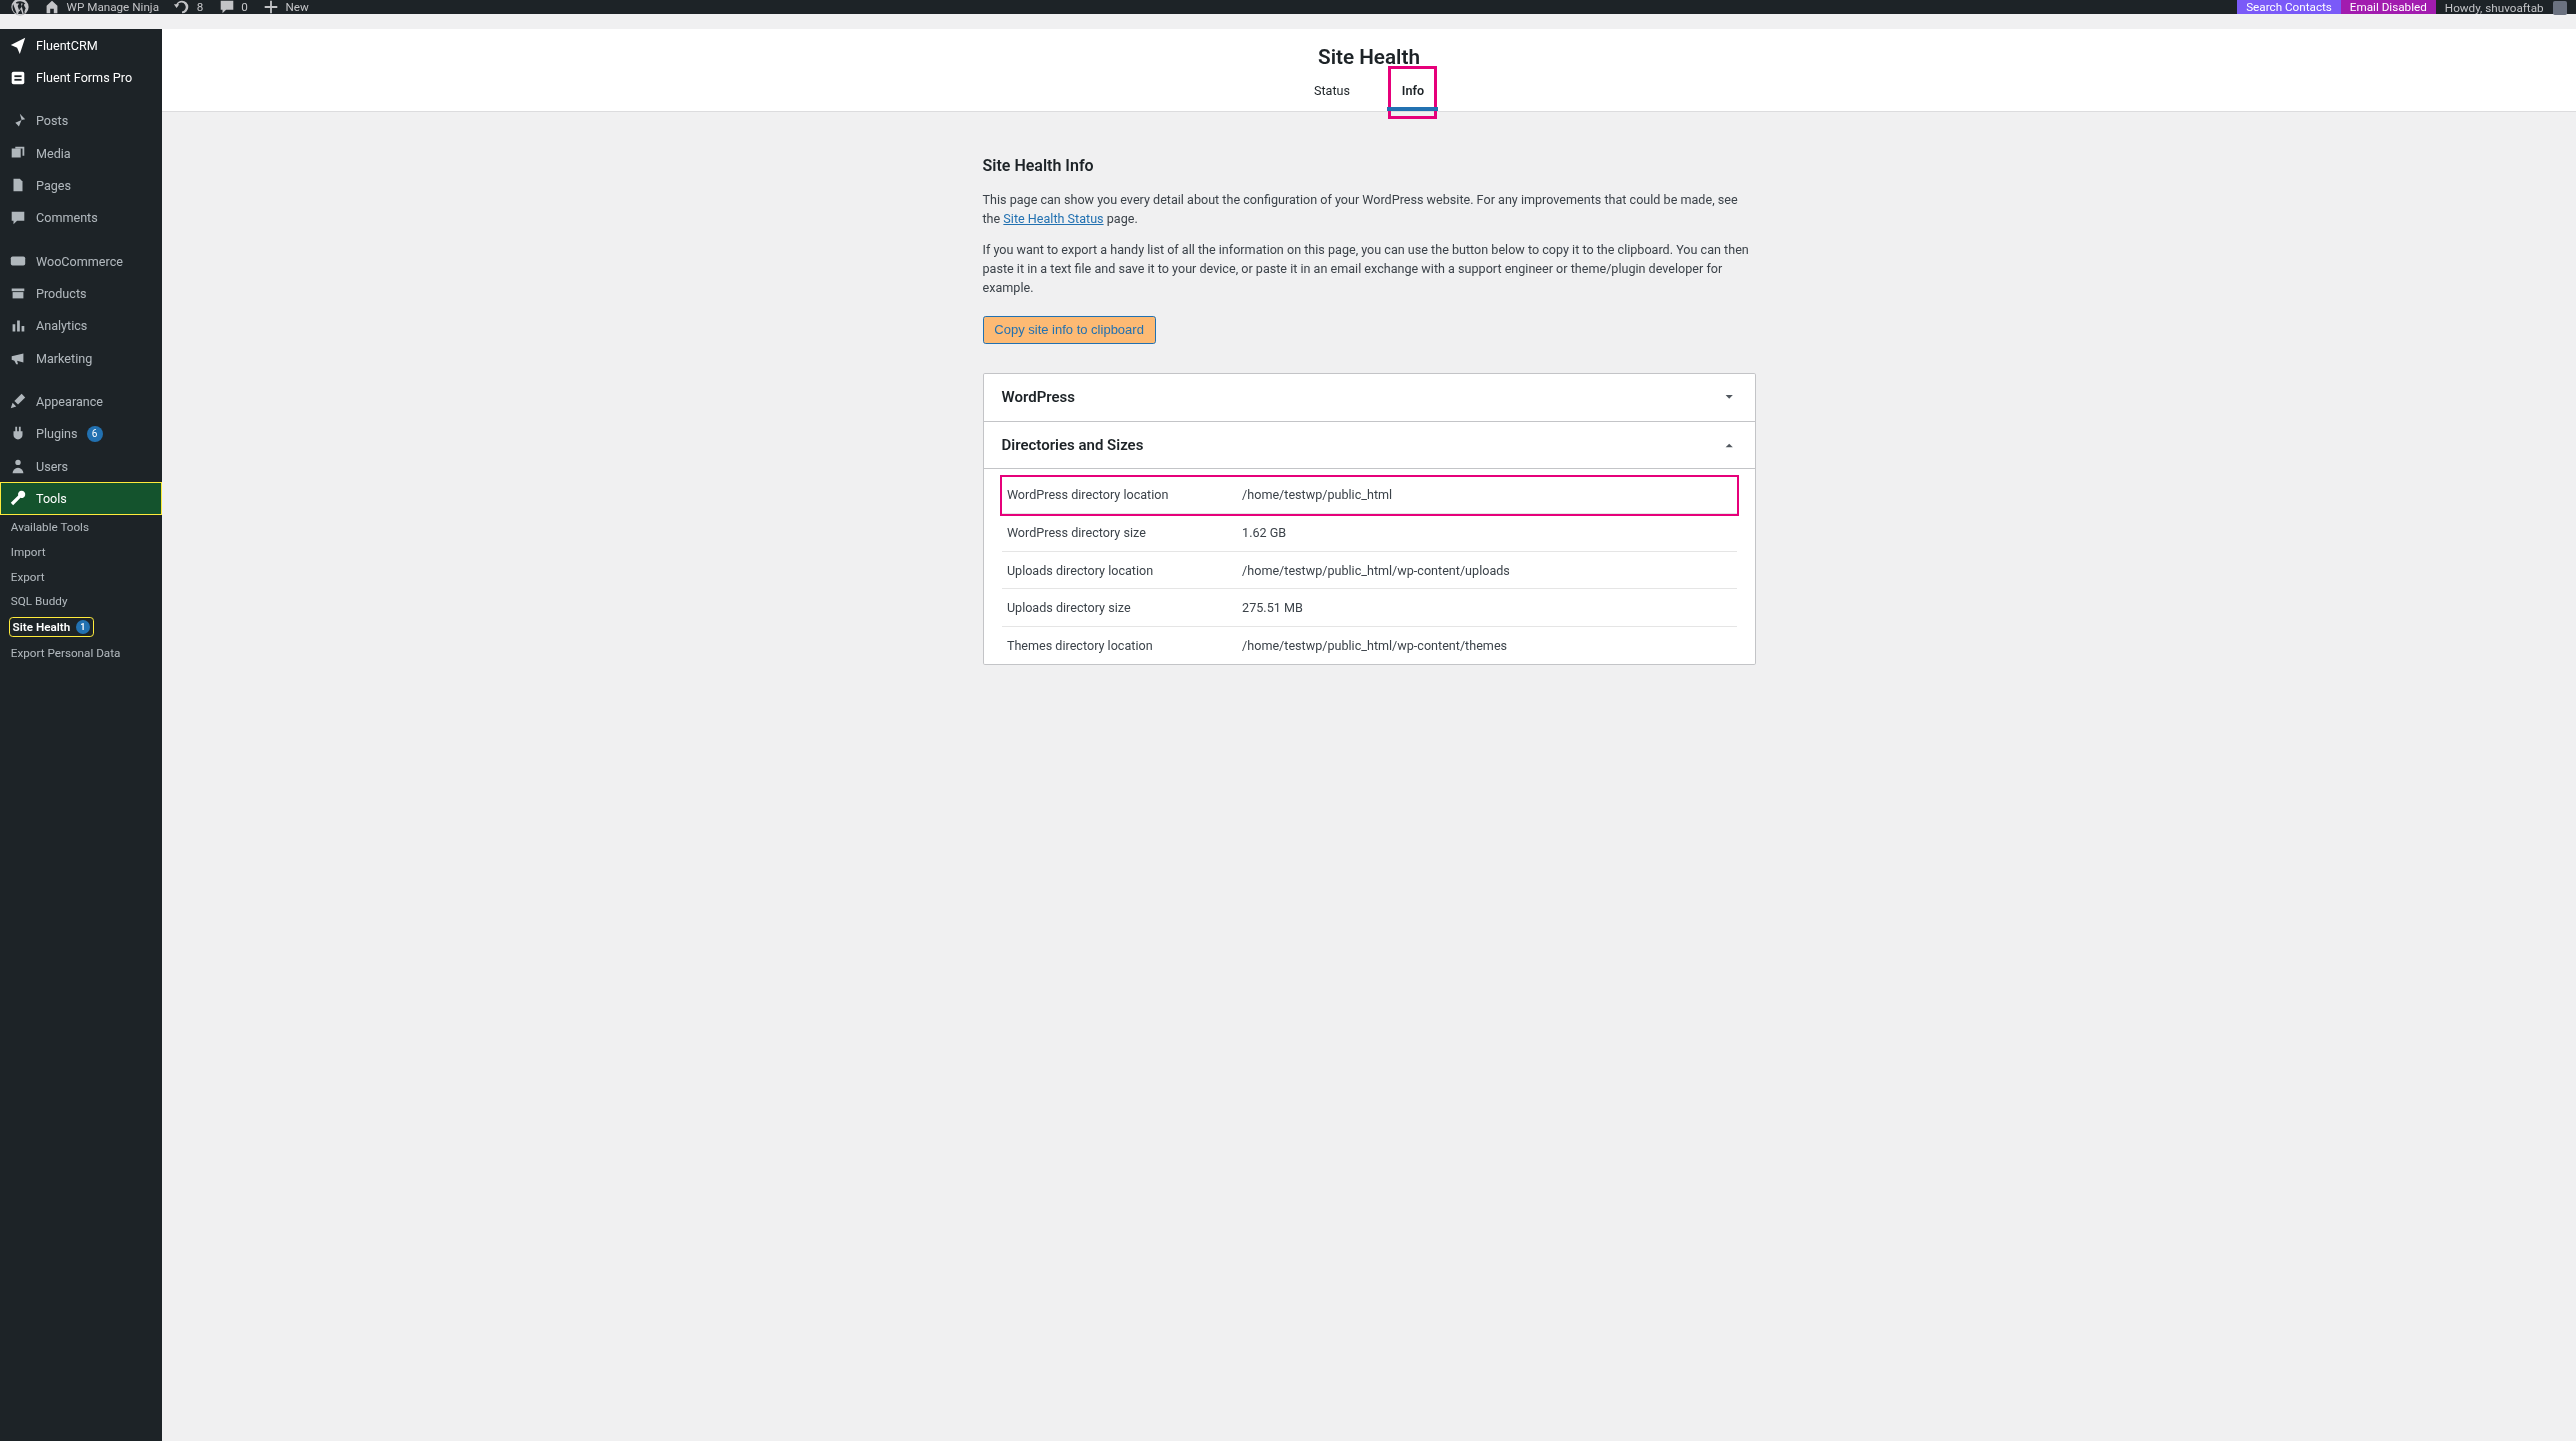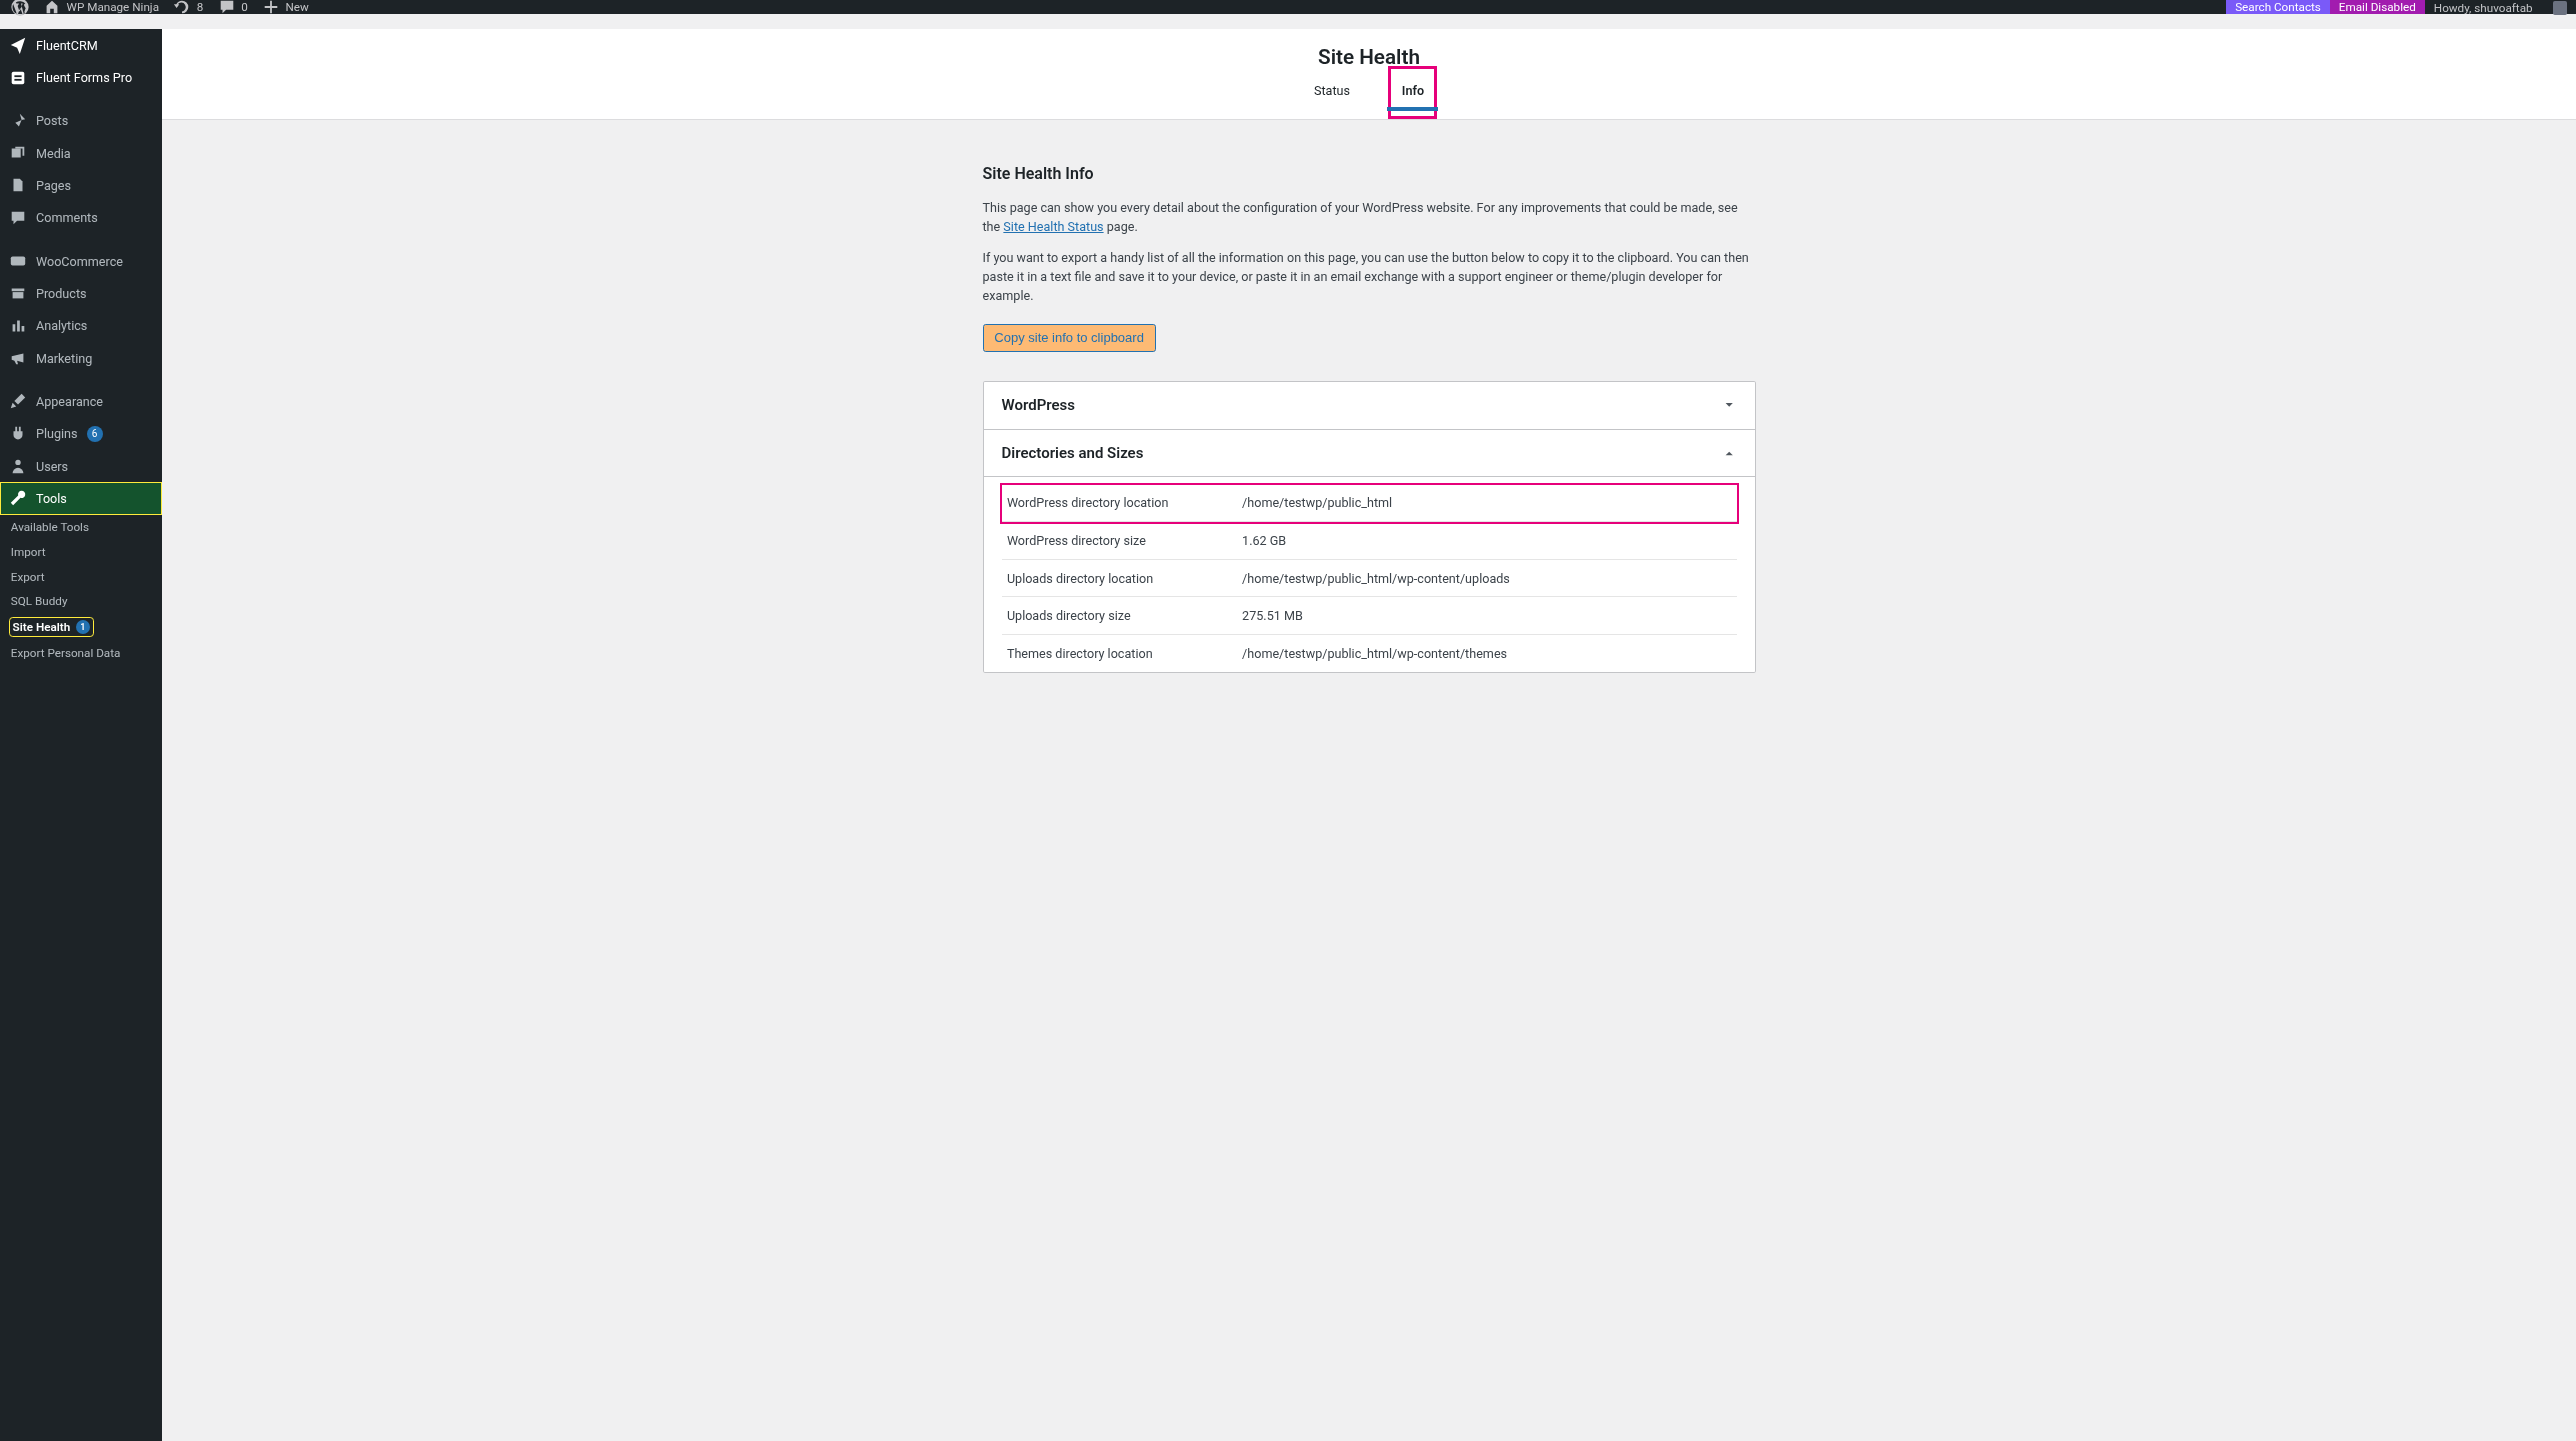--- a/index.html
+++ b/index.html
@@ -36,21 +36,21 @@
     color: #c3c4c7;
     cursor: pointer;
     gap: 5.4px;
     white-space: nowrap;
   }
   .admin-bar .ab-icon { width: 18px; height: 18px; display:flex; align-items:center; justify-content:center; }
   .admin-bar .ab-icon svg { width: 18px; height: 18px; fill: currentColor; }
   .ab-search-contacts { background: #7a5af8; color: #fff; }
   .ab-email-disabled { background: #a21caf; color: #fff; }
   .ab-search-contacts, .ab-email-disabled { padding: 0 9px; display:flex; align-items:center; height:100%; cursor:pointer; }
-  .ab-howdy { display:flex; align-items:center; padding:8px 9px; gap:20px; color:#c3c4c7; cursor:pointer; }
+  .ab-howdy { display:flex; align-items:center; padding:8px 9px; gap:9px; color:#c3c4c7; cursor:pointer; }
   .ab-avatar {
     width:14.4px;height:14.4px;background:#6b7280;border-radius:1.8px;
     display:inline-block;
   }
 
   
   .admin-menu {
     position: fixed;
     top: 29px; left: 0; bottom: 0;
     width: 162px;
@@ -124,21 +124,21 @@
   .site-health-progress-row {
     display:flex; align-items:center; justify-content:center; gap:10.8px;
     padding: 16px 0 9px;
   }
   .sh-progress-ring {
     width: 20px; height: 20px; border-radius:50%;
     border: 2.7px solid #e6a800; 
     display:inline-block;
   }
   .sh-progress-label { font-weight:600; font-size:12.6px; color:#1d2327; }
-  .sh-tabs { display:flex; justify-content:center; gap:41px; padding-bottom:8px; }
+  .sh-tabs { display:flex; justify-content:center; gap:41px; padding-bottom:0; }
   .sh-tab {
     padding: 9px 5.4px 12.6px; cursor:pointer; font-size:12.6px; color:#1d2327; position:relative;
   }
   .sh-tab.active { font-weight:600; }
   .sh-tab.active::after {
     content:""; position:absolute; left:-9px; right:-9px; bottom:0; height:3.6px; background:#2271b1;
   }
   .sh-tab.highlight-pink {
     outline:3.6px solid #e6007a; outline-offset:5.4px;
   }

